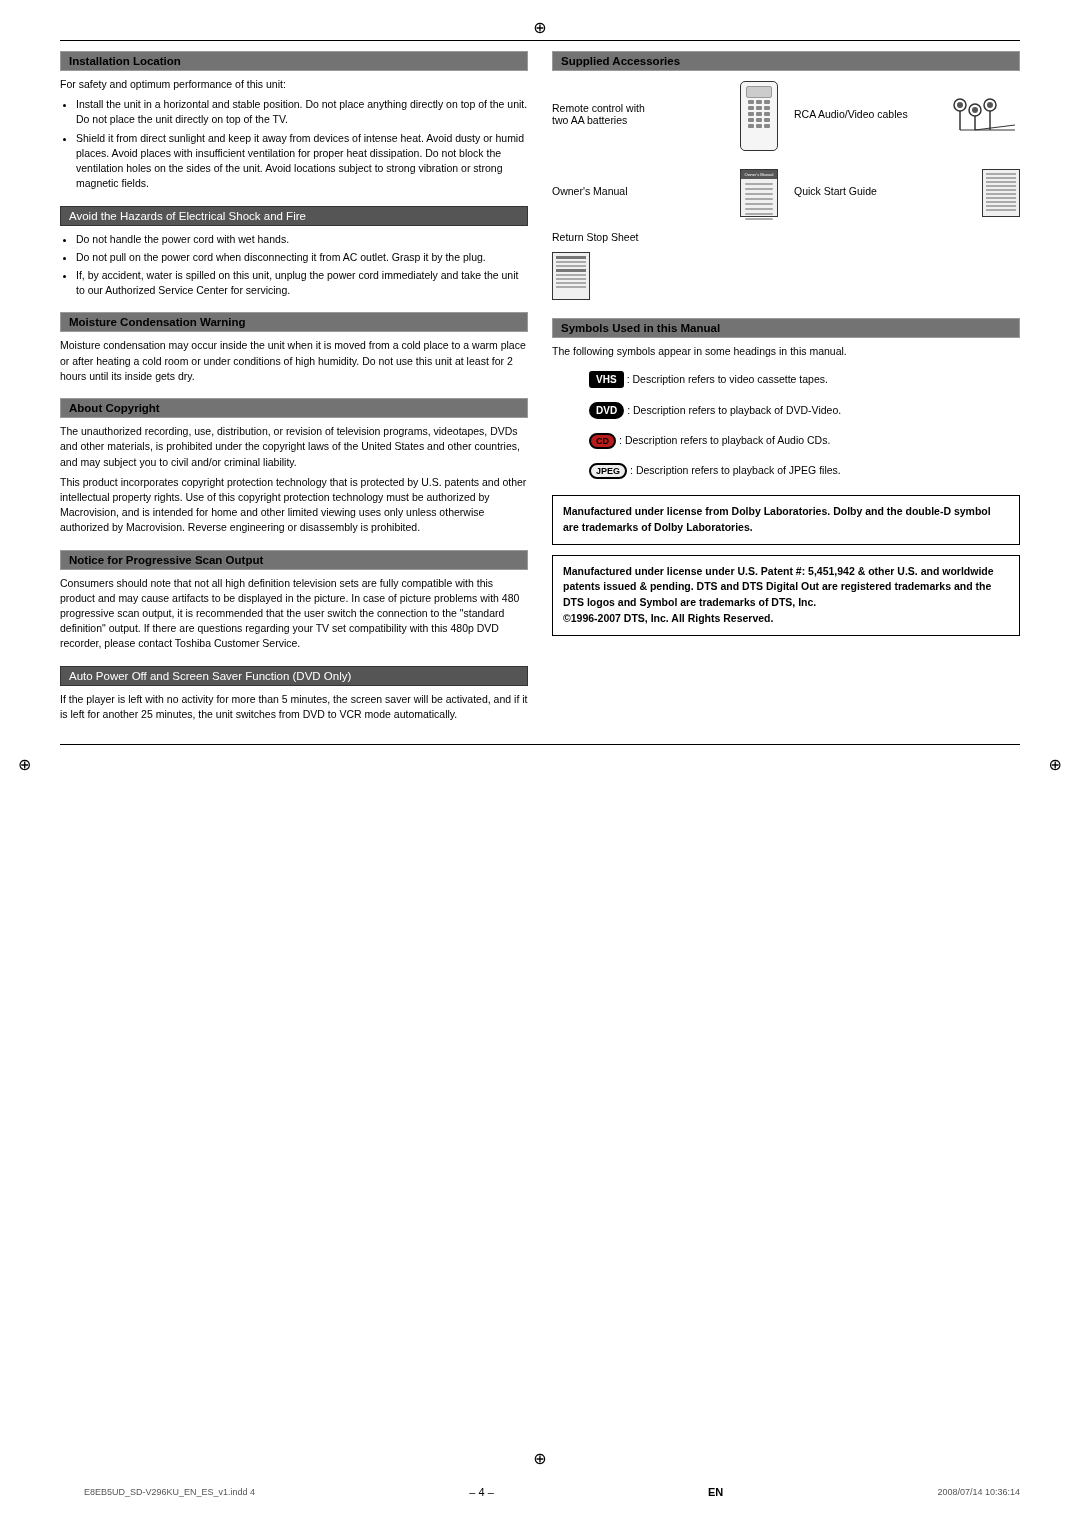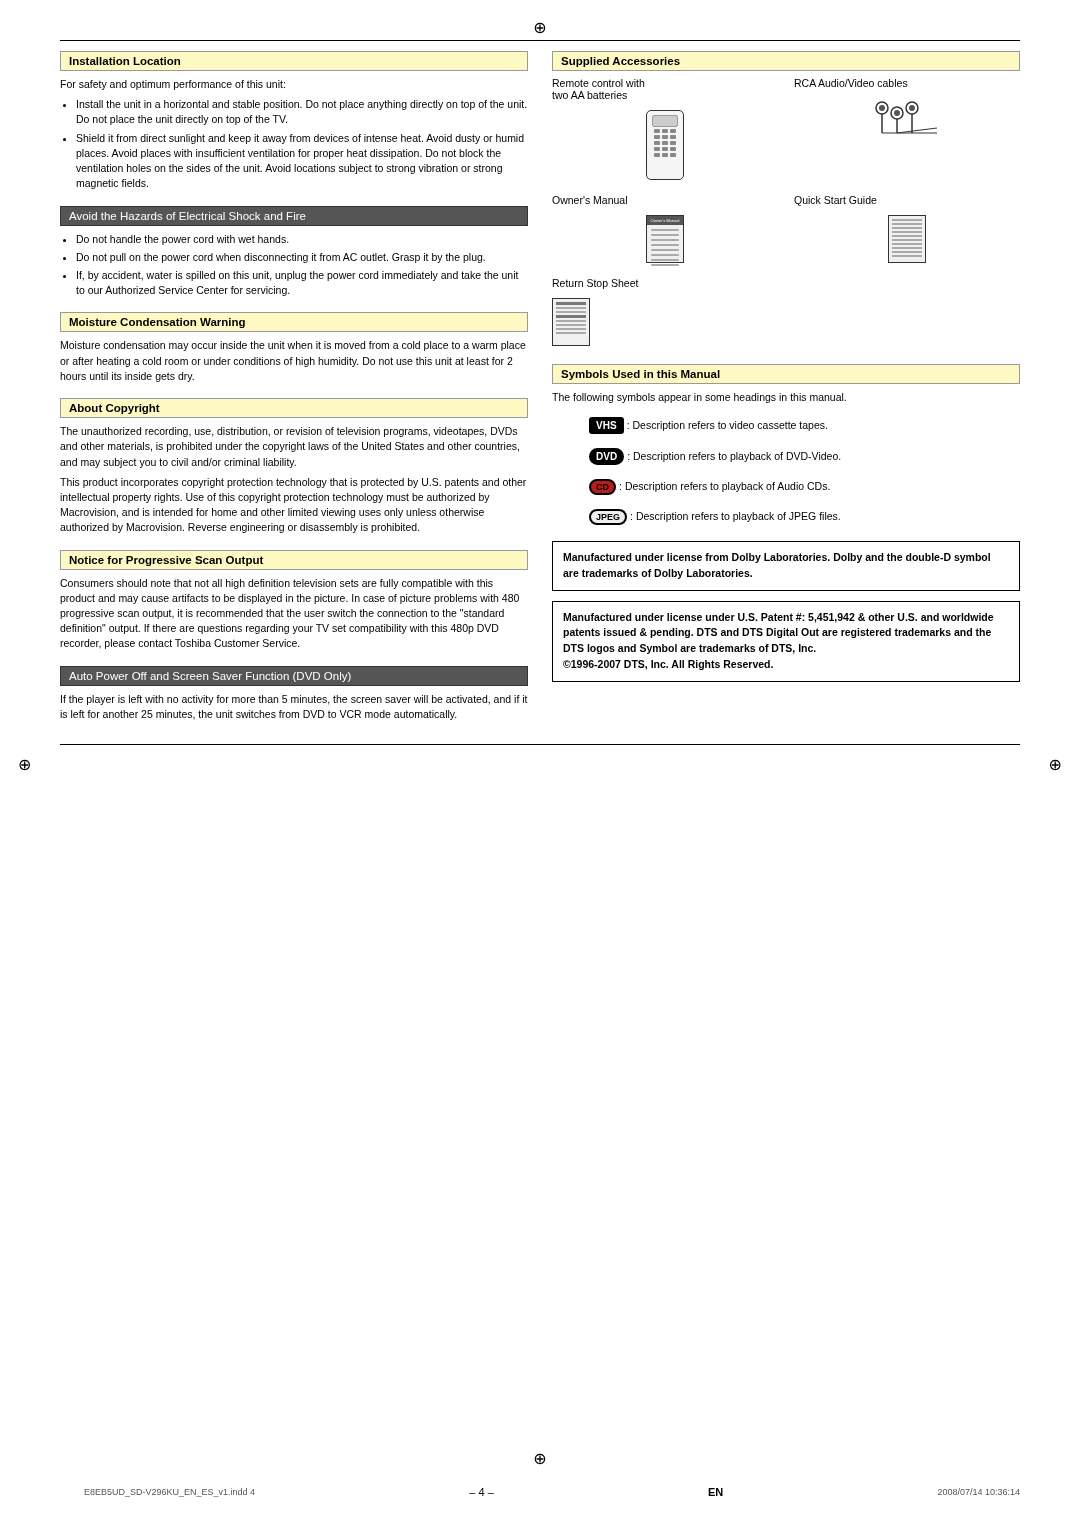--- a/index.html
+++ b/index.html
@@ -54,21 +54,21 @@
     }
     .col-left {
       flex: 1;
     }
     .col-right {
       flex: 1;
     }
 
     
     .section-header {
-      background: #fef9c3;
+      background: #737373;
       padding: 3px 8px;
       font-weight: bold;
       font-size: 11.5px;
       margin-bottom: 6px;
       border: 1px solid #999;
     }
     .section-header-dark {
       background: #555;
       color: #fff;
       padding: 3px 8px;
@@ -99,21 +99,21 @@
 
     
     .accessories-grid {
       display: grid;
       grid-template-columns: 1fr 1fr;
       gap: 10px 16px;
       margin-bottom: 8px;
     }
     .accessory-item {
       display: flex;
-      flex-direction: column;
+      flex-direction: row;
       align-items: center;
       text-align: center;
     }
     .accessory-label {
       font-size: 10.5px;
       margin-bottom: 5px;
       text-align: left;
       width: 100%;
     }
     .accessory-img {

